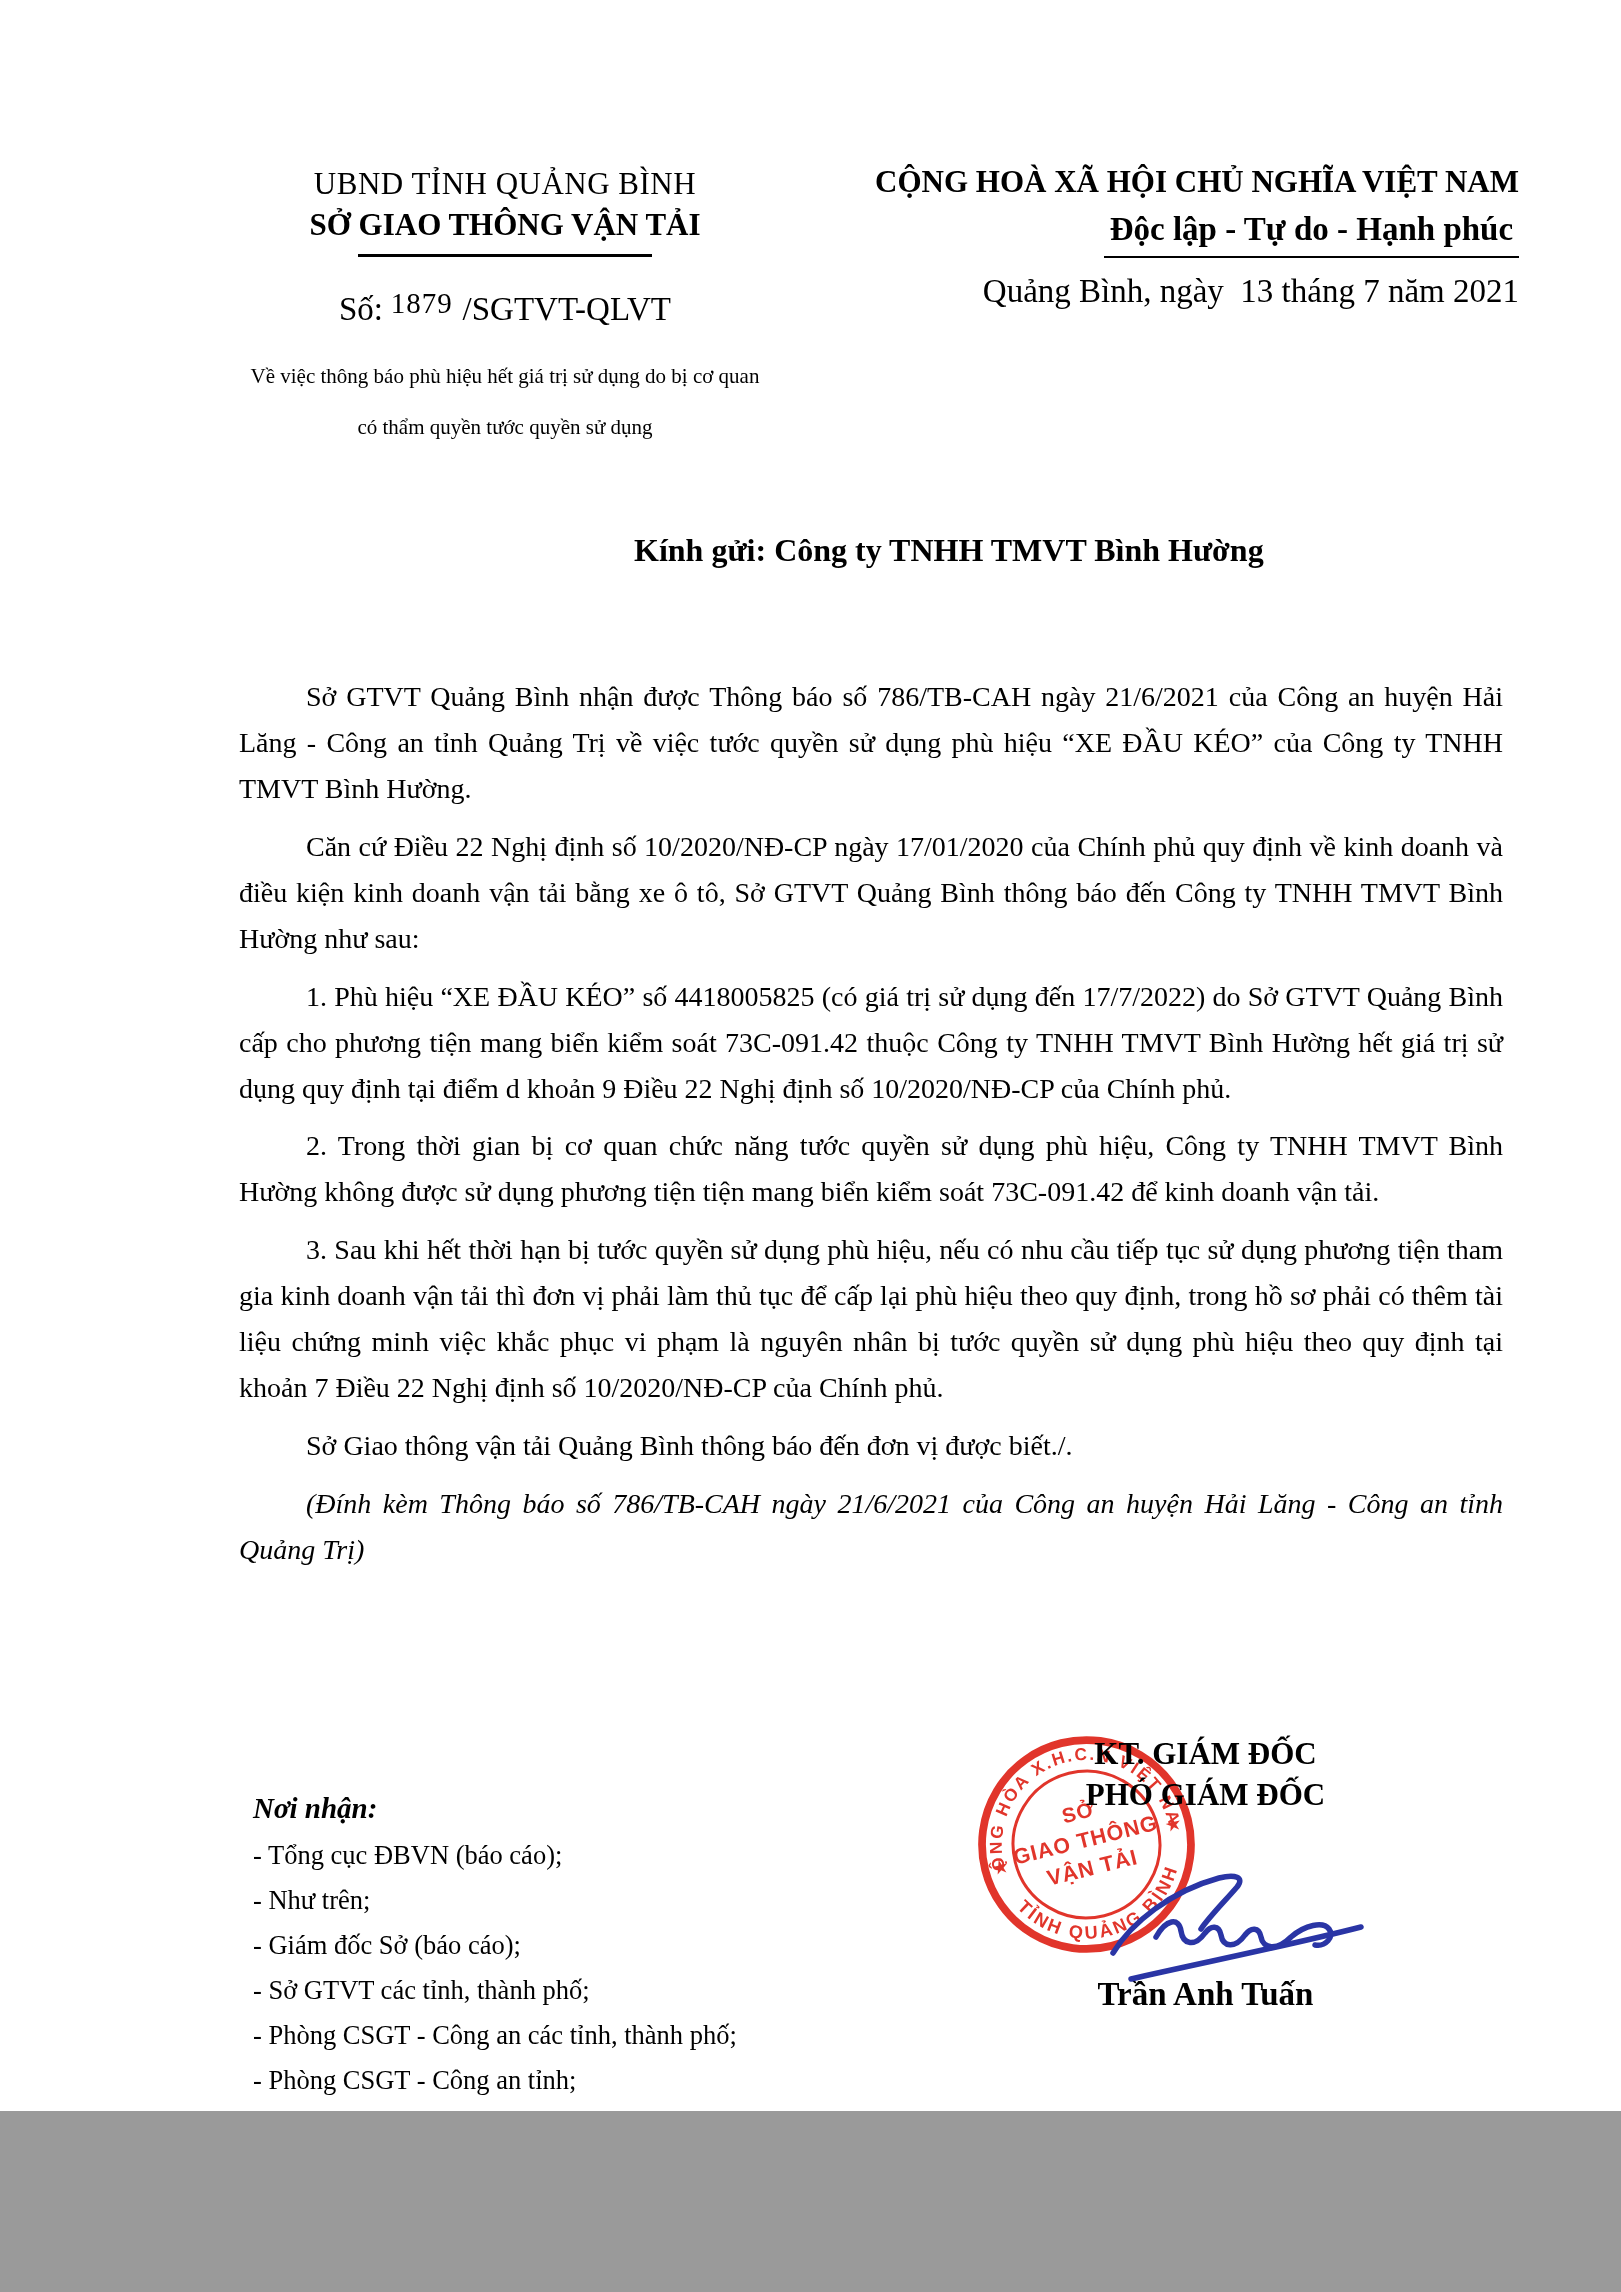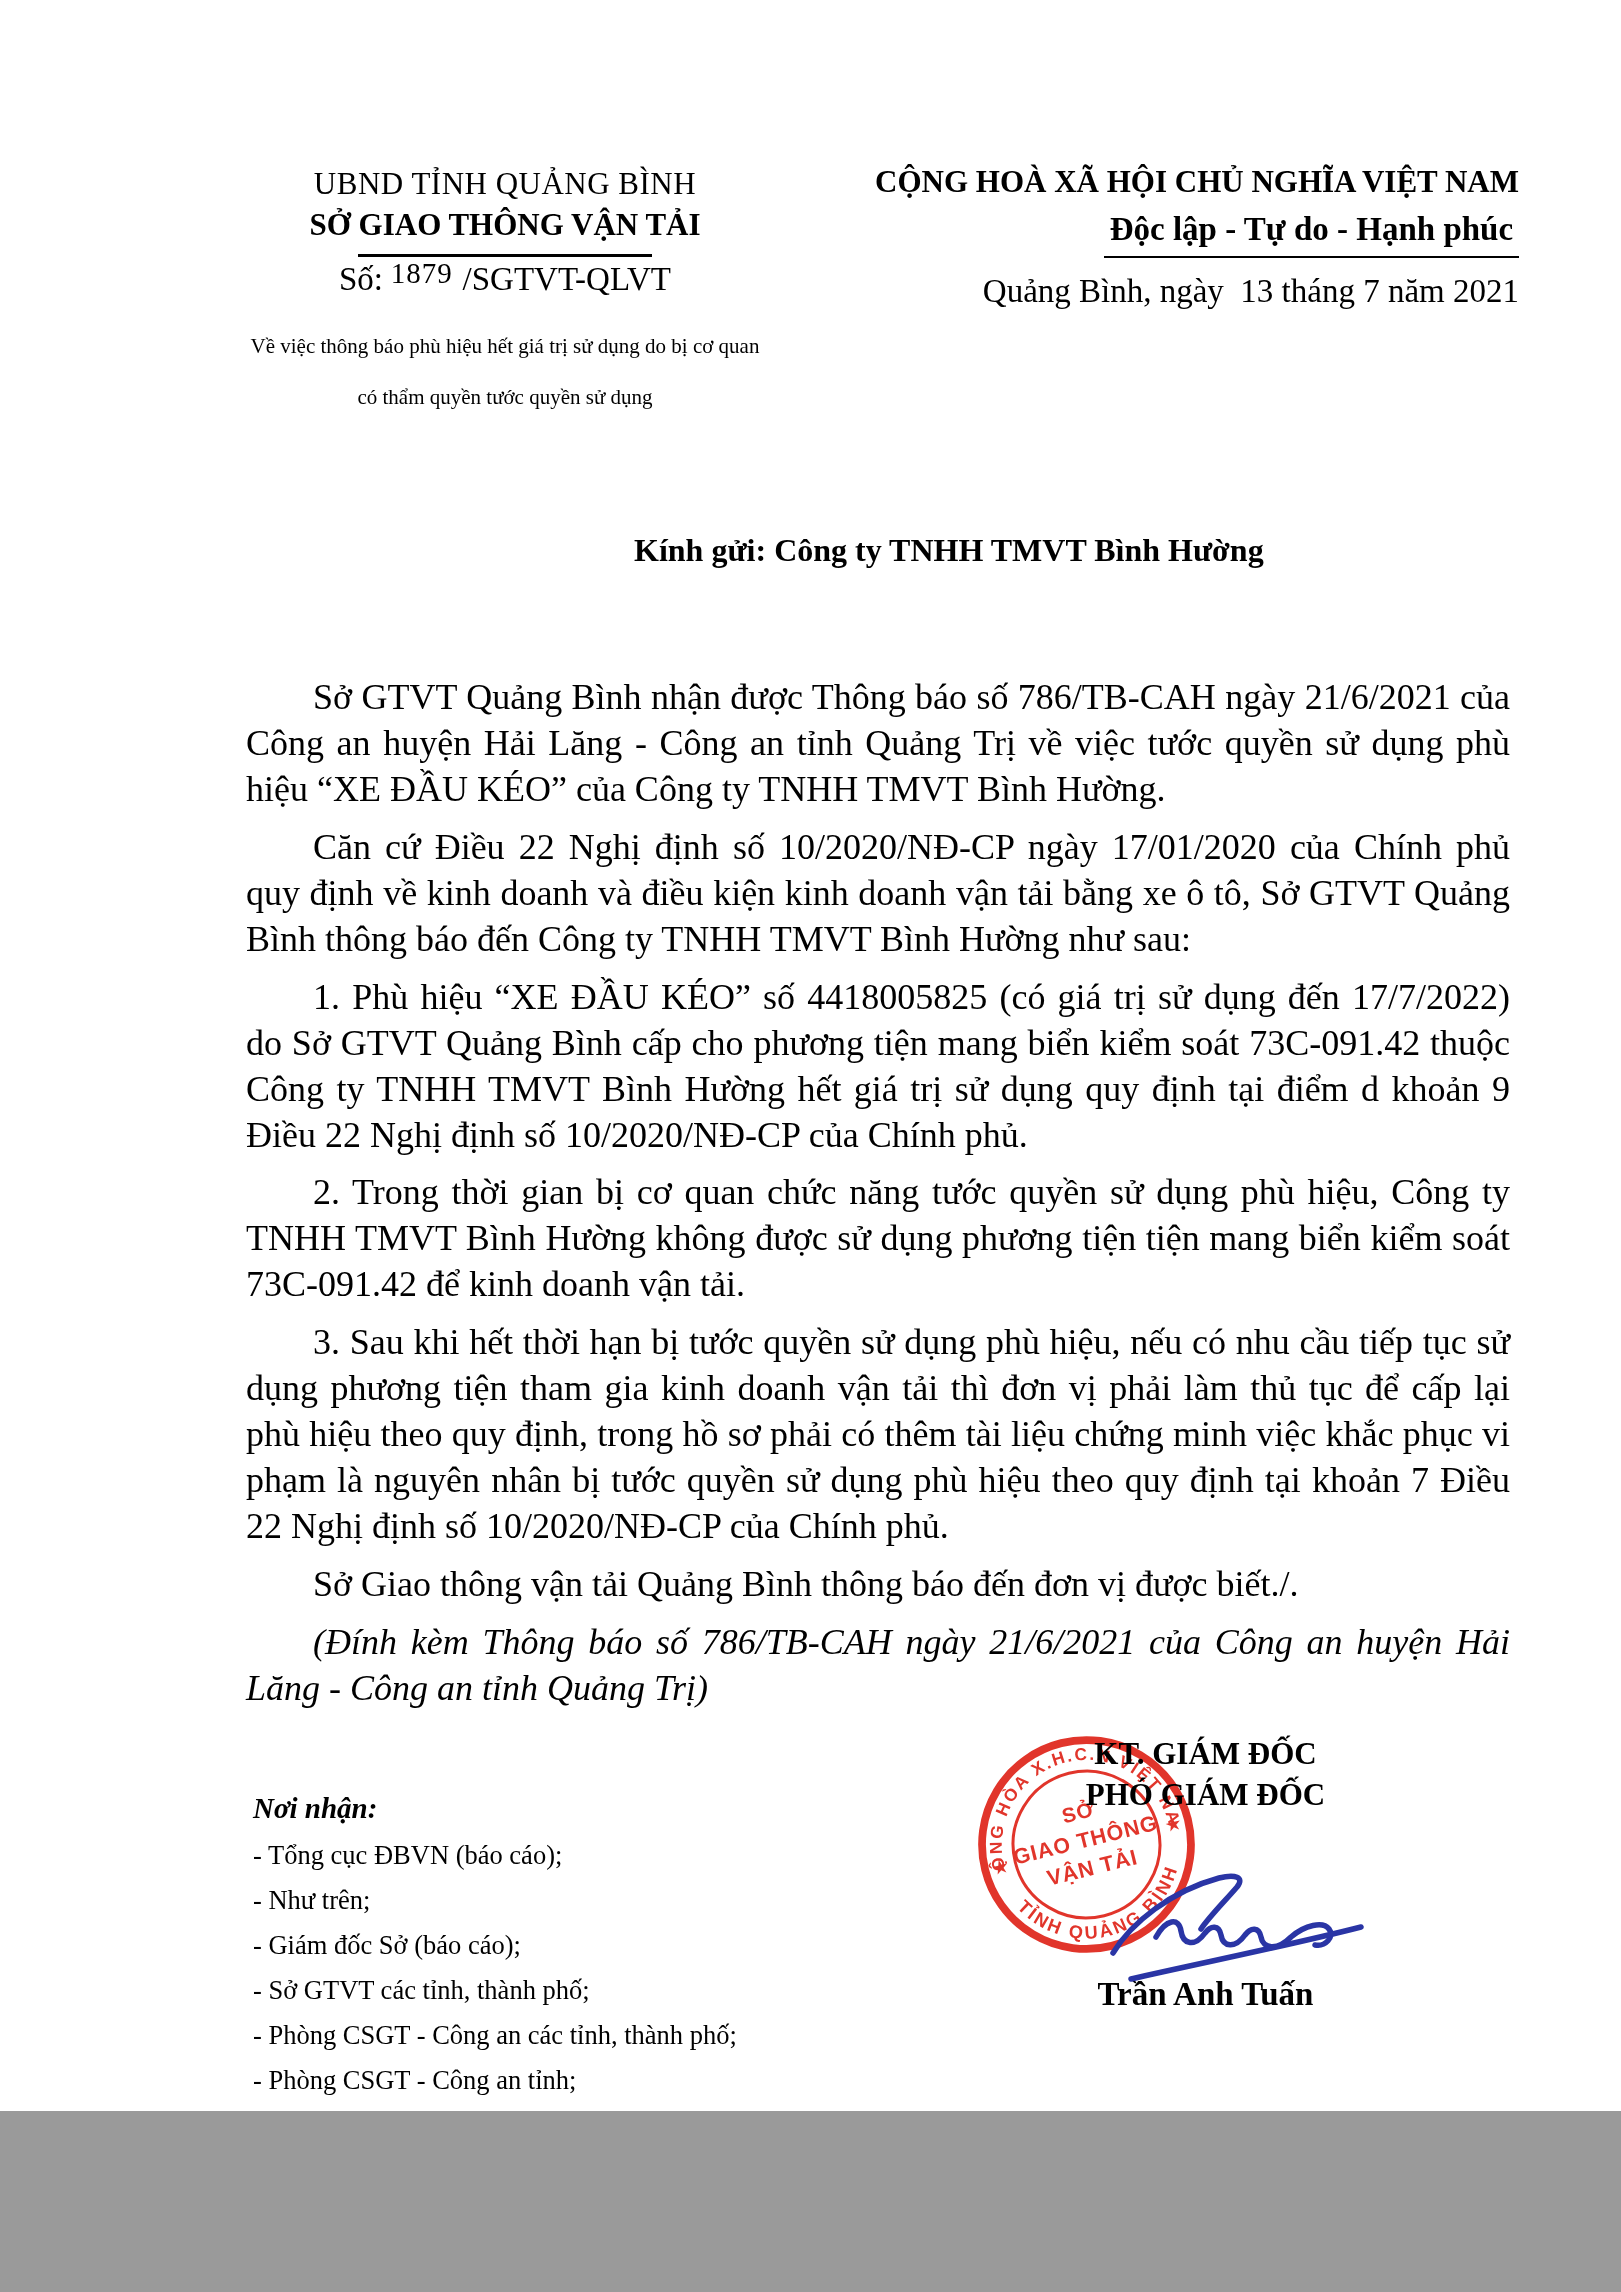--- a/index.html
+++ b/index.html
@@ -9,34 +9,34 @@
     background:var(--page-bg,#ffffff);
     color:var(--ink,#000000);
     font-family:"Liberation Serif","DejaVu Serif",serif;
     overflow:hidden;
   }
   
   .hdr-left{position:absolute;left:201px;top:163px;width:608px;text-align:center;}
   .hl1{font-size:31px;line-height:41px;letter-spacing:0.5px;}
   .hl2{font-size:31px;line-height:41px;font-weight:bold;}
   .hl-rule{width:294px;height:2.9px;background:#000;margin:8.8px auto 0;}
-  .so-line{margin-top:1px;font-size:33px;line-height:43px;white-space:pre;text-align:center;}
+  .so-line{margin-top:31px;font-size:33px;line-height:43px;white-space:pre;text-align:center;}
   .so-val{position:relative;top:-6.9px;font-size:29px;letter-spacing:1px;margin:0 9.8px 0 7.8px;}
   .subject{margin:19.6px auto 0;width:529px;font-size:21px;line-height:51px;}
   
   .hdr-right{position:absolute;left:794px;top:160px;width:725px;text-align:right;}
   .hr1{font-size:31px;line-height:43px;font-weight:bold;}
   .hr2{display:inline-block;margin-top:5.9px;font-size:33px;line-height:41px;font-weight:bold;
        border-bottom:2.9px solid #000;padding:0 5.9px 5.9px;}
   .hr-date{margin-top:15.7px;font-size:33px;white-space:pre;}
   
   .recipient{position:absolute;left:634px;top:532px;font-size:32px;font-weight:bold;}
   
-  .body{position:absolute;left:246px;top:674px;width:1264px;
-        font-size:36px;line-height:46px;text-align:justify;}
+  .body{position:absolute;left:239px;top:674px;width:1264px;
+        font-size:28px;line-height:46px;text-align:justify;}
   .body p{margin:0 0 11.8px;text-indent:67px;}
   .closing{margin:0 0 11.8px;text-indent:67px;}
   .attach{margin:0;text-indent:67px;font-style:italic;}
   
   .noinhan{position:absolute;left:253px;top:1745px;width:627px;}
   .nn-title{font-size:29px;font-weight:bold;font-style:italic;line-height:49px;margin-top:39px;}
   .nn-list{font-size:26.5px;line-height:45px;}
   
   .sigblock{position:absolute;left:980px;top:1733px;width:451px;text-align:center;z-index:2;}
   .sig-kt,.sig-pho{font-size:31px;font-weight:bold;line-height:41px;}

